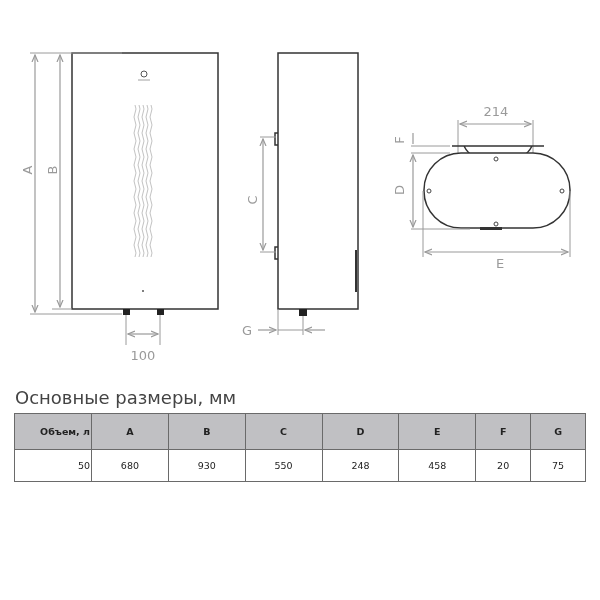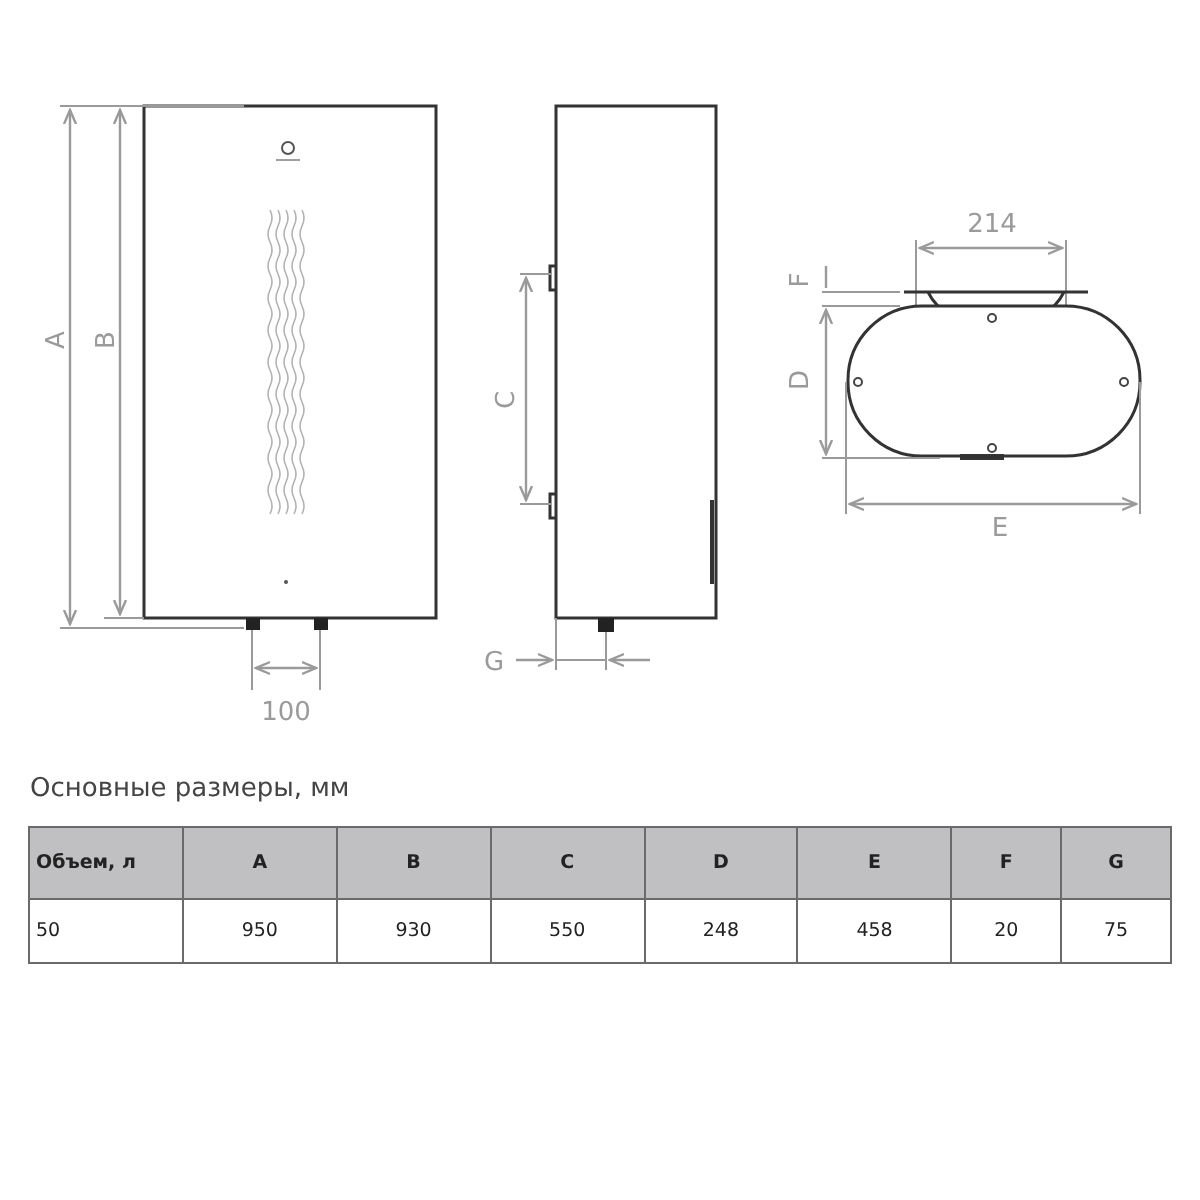--- a/index.html
+++ b/index.html
@@ -1,24 +1,24 @@
 <!DOCTYPE html>
 <html><head>
 <meta charset="utf-8">
 <style>
   html, body { margin:0; padding:0; background:#ffffff; }
   body { width:600px; height:600px; position:relative; overflow:hidden; font-family:"DejaVu Sans", sans-serif; }
   #diagram { position:absolute; left:0; top:0; width:600px; height:380px; }
   .dimlabel { font-family:"DejaVu Sans", sans-serif; font-size:13px; fill:#9a9a9a; }
-  .caption { position:absolute; left:15px; top:387px; font-size:13px; color:#444; font-family:"DejaVu Sans", sans-serif; }
+  .caption { position:absolute; left:15px; top:387px; font-size:18px; color:#444; font-family:"DejaVu Sans", sans-serif; }
   table.dims { position:absolute; left:14px; top:413px; width:572px; border-collapse:collapse; font-family:"DejaVu Sans", sans-serif; font-size:9.5px; color:#222; }
   table.dims th, table.dims td { border:1.5px solid #6a6a6a; text-align:center; }
   table.dims th { background:#c0c0c3; height:33px; font-weight:bold; font-size:9.5px; }
   table.dims td { height:29px; }
-  table.dims th:first-child, table.dims td:first-child { text-align:left; padding-left:3px; width:72px; }
+  table.dims th:first-child, table.dims td:first-child { text-align:right; padding-left:3px; width:72px; }
 </style>
 </head>
 <body>
 
 <svg id="diagram" viewBox="0 0 600 380" xmlns="http://www.w3.org/2000/svg">
   <defs>
     <marker id="arr" markerWidth="8" markerHeight="8" refX="7" refY="4" orient="auto-start-reverse" markerUnits="userSpaceOnUse">
       <path d="M0,1 L7,4 L0,7" fill="none" stroke="#9a9a9a" stroke-width="1.2"></path>
     </marker>
   </defs>
@@ -114,21 +114,21 @@
       <th>C</th>
       <th>D</th>
       <th>E</th>
       <th>F</th>
       <th>G</th>
     </tr>
   </thead>
   <tbody>
     <tr>
       <td>50</td>
-      <td>950</td>
+      <td>680</td>
       <td>930</td>
       <td>550</td>
       <td>248</td>
       <td>458</td>
       <td>20</td>
       <td>75</td>
     </tr>
   </tbody>
 </table>
 

